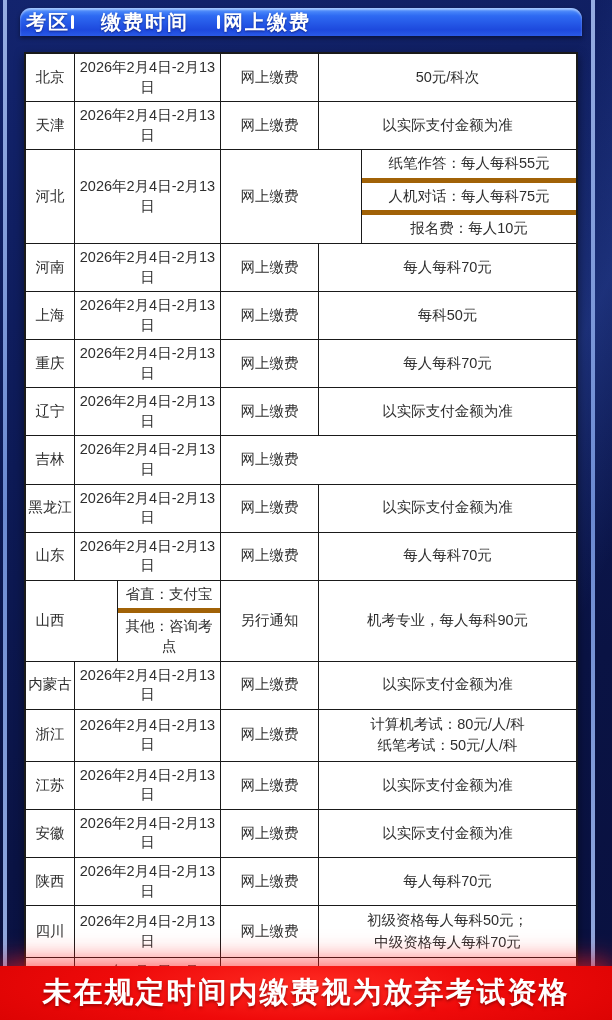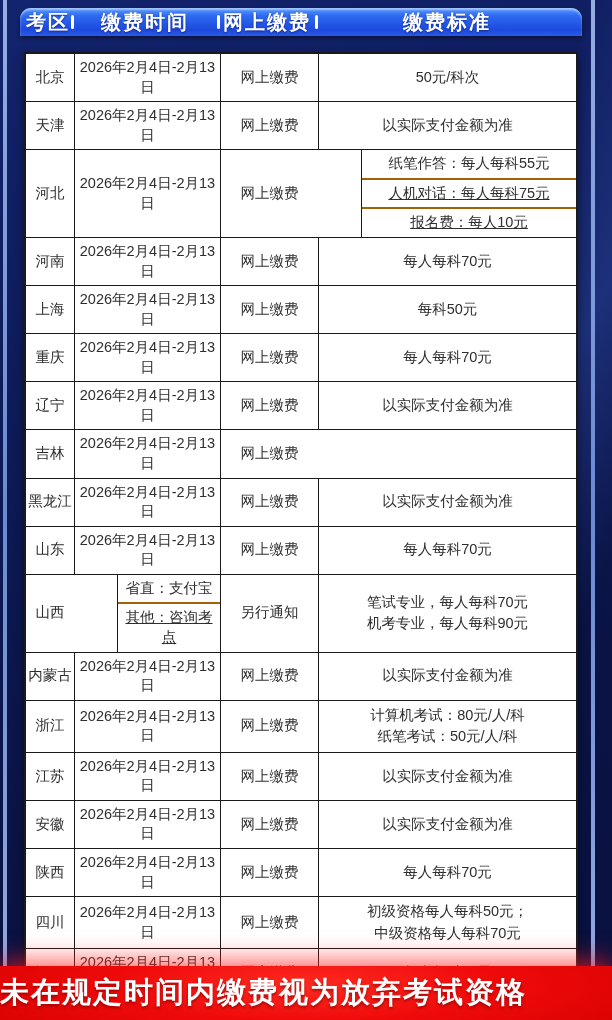--- a/index.html
+++ b/index.html
@@ -51,48 +51,47 @@
     display:flex;flex-direction:column;justify-content:center;align-items:center;
     text-align:center;color:#2e2e2e;font-size:14.5px;line-height:1.35;
     padding:4px 2px;min-height:20px;box-sizing:border-box;
   }
   .cell + .cell{border-left:1px solid #1a1a1a;}
   .subline{width:100%;padding:2px 1px;box-sizing:border-box;}
   .cell.divided{padding:0;justify-content:stretch;margin-left:43px;}
   .cell.divided .subline{
     flex:1;display:flex;align-items:center;justify-content:center;padding:4px 1px;
   }
-  .cell.divided .subline + .subline{border-top:2px solid #a16207;text-decoration:underline;}
+  .cell.divided .subline + .subline{border-top:5px solid #a16207;}
   .std-cell .subline{padding:1px 4px;}
 
   
   .banner{
     position:absolute;left:0;right:0;top:966px;height:54px;
     background:radial-gradient(ellipse 70% 150% at 50% 35%, #ff2b22 0%, #ef0a0a 45%, #d40000 100%);
     box-shadow:0 -6px 26px rgba(255,30,30,.55), 0 6px 26px rgba(255,30,30,.45);
-    display:flex;align-items:center;justify-content:flex-start;z-index:4;
+    display:flex;align-items:center;justify-content:center;z-index:4;
   }
   .banner-text{
     color:#fff;font-weight:bold;font-size:29px;letter-spacing:2px;
     text-shadow:0 2px 3px rgba(120,0,0,.65);
   }
 </style>
 </head>
 <body>
 
 <div class="bg"></div>
 <div class="edge-stripe left"></div>
 <div class="edge-stripe right"></div>
 
 <div class="thead">
   <div class="hgrid">
     <div class="hcell">考区</div>
     <div class="hcell">缴费时间</div>
     <div class="hcell">网上缴费</div>
-    <div class="hcell">缴费标准</div>
   </div>
 </div>
 
 <div class="tbody" id="tbody">
     <div class="trow">
       <div class="cell">北京</div>
       <div class="cell">2026年2月4日-2月13日</div>
       <div class="cell">
         <div class="subline">网上缴费</div>
       </div>
@@ -190,21 +189,20 @@
       </div>
     </div>
     <div class="trow">
       <div class="cell">山西</div>
       <div class="cell divided">
         <div class="subline">省直：支付宝</div>
         <div class="subline">其他：咨询考点</div>
       </div>
       <div class="cell">另行通知</div>
       <div class="cell std-cell">
-        <div class="subline">笔试专业，每人每科70元</div>
         <div class="subline">机考专业，每人每科90元</div>
       </div>
     </div>
     <div class="trow">
       <div class="cell">内蒙古</div>
       <div class="cell">2026年2月4日-2月13日</div>
       <div class="cell">
         <div class="subline">网上缴费</div>
       </div>
       <div class="cell std-cell">

